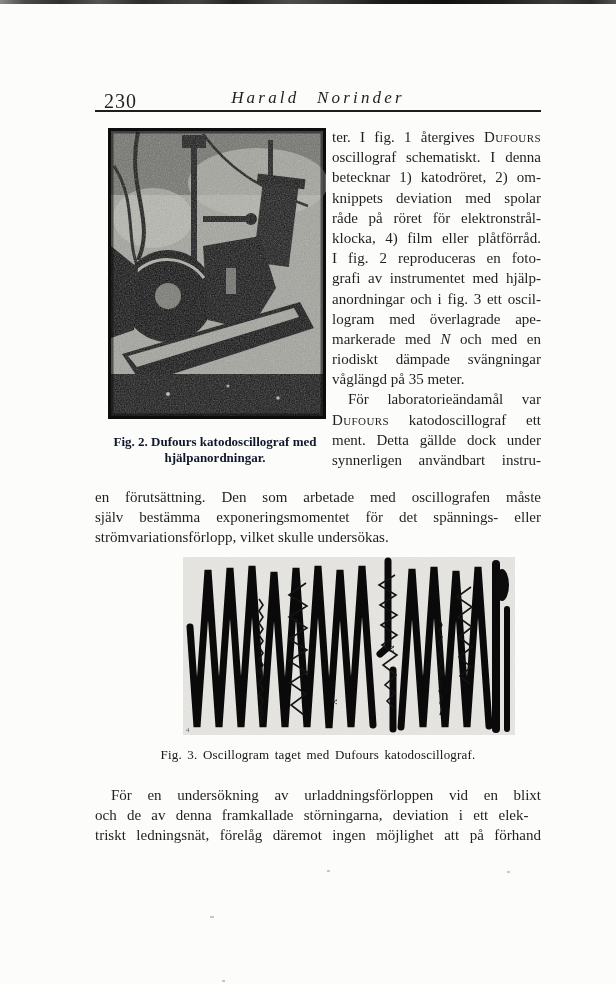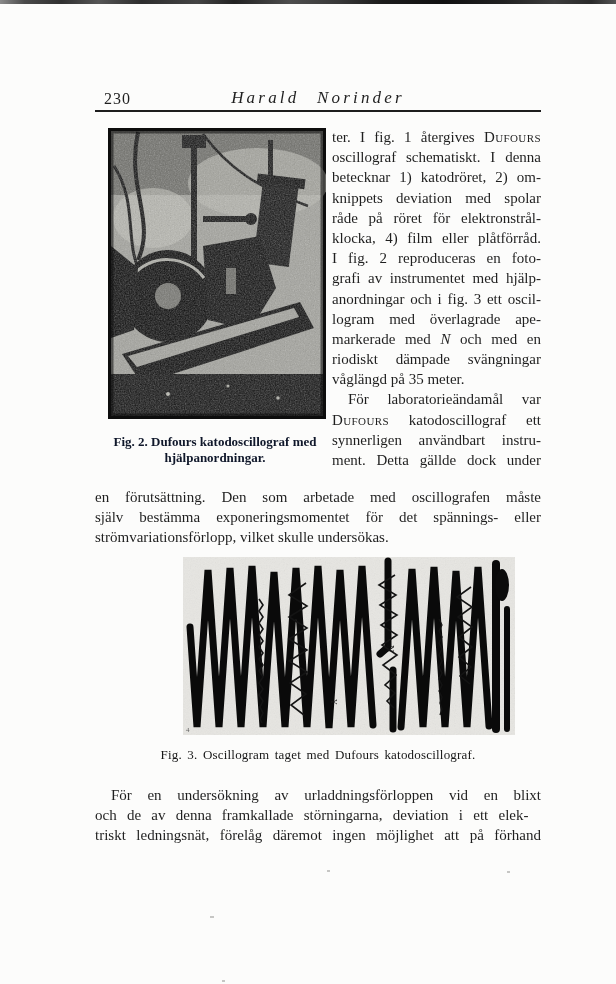--- a/index.html
+++ b/index.html
@@ -10,21 +10,21 @@
     overflow:hidden;
     font-family:"Liberation Serif", serif;
     color:#1f1f1f;
   }
   .scan-strip{
     position:absolute;top:0;left:0;width:616px;height:4px;
     background:linear-gradient(90deg,#8a8a8a 0%,#4a4a4a 4%,#303030 10%,#555 16%,#2d2d2d 23%,#444 32%,#222 38%,#4d4d4d 47%,#383838 55%,#1c1c1c 62%,#111 72%,#222 82%,#3c3c3c 90%,#2a2a2a 96%,#555 100%);
   }
   .pagenum{
     position:absolute;left:104px;top:90px;
-    font-size:16px;letter-spacing:1px;
+    font-size:20px;letter-spacing:1px;
   }
   .running-header{
     position:absolute;left:95px;top:88px;width:446px;
     text-align:center;font-style:italic;font-size:17px;
     letter-spacing:3.2px;word-spacing:10px;
   }
   .header-rule{
     position:absolute;left:95px;top:110px;width:446px;height:2px;
     background:#1d1d1d;
   }
@@ -123,22 +123,22 @@
       <div class="line"><span class="line-inner" style="word-spacing: 5.81px;"><span>klocka, 4) film eller plåtförråd.</span></span></div>
       <div class="line"><span class="line-inner" style="word-spacing: 7.31px;"><span>I fig. 2 reproduceras en foto-</span></span></div>
       <div class="line"><span class="line-inner" style="word-spacing: 3.93px;"><span>grafi av instrumentet med hjälp-</span></span></div>
       <div class="line"><span class="line-inner" style="word-spacing: 1.99px;"><span>anordningar och i fig. 3 ett oscil-</span></span></div>
       <div class="line"><span class="line-inner" style="word-spacing: 10.94px;"><span>logram med överlagrade ape-</span></span></div>
       <div class="line"><span class="line-inner" style="word-spacing: 5.89px;"><span>markerade med </span><span class="it">N</span><span> och med en</span></span></div>
       <div class="line"><span class="line-inner" style="word-spacing: 14.1px;"><span>riodiskt dämpade svängningar</span></span></div>
       <div class="line"><span class="line-inner"><span>våglängd på 35 meter.</span></span></div>
       <div class="line"><span class="line-inner indent" style="word-spacing: 14.87px;"><span>För laboratorieändamål var</span></span></div>
       <div class="line"><span class="line-inner" style="word-spacing: 15.99px;"><span class="sc">Dufours</span><span> katodoscillograf ett</span></span></div>
+      <div class="line"><span class="line-inner" style="word-spacing: 6.95px;"><span>ment. Detta gällde dock under</span></span></div>
       <div class="line"><span class="line-inner" style="word-spacing: 12.86px;"><span>synnerligen användbart instru-</span></span></div>
-      <div class="line"><span class="line-inner" style="word-spacing: 6.95px;"><span>ment. Detta gällde dock under</span></span></div>
     </div>
 
   <div class="full-width body-text">
       <div class="line"><span class="line-inner" style="word-spacing: 12.18px;"><span>en förutsättning. Den som arbetade med oscillografen måste</span></span></div>
       <div class="line"><span class="line-inner" style="word-spacing: 12.27px;"><span>själv bestämma exponeringsmomentet för det spännings- eller</span></span></div>
       <div class="line"><span class="line-inner"><span>strömvariationsförlopp, vilket skulle undersökas.</span></span></div>
     </div>
 
   <svg class="fig3-box" width="332" height="178" viewBox="0 0 332 178">
     <rect width="332" height="178" fill="#e7e6e2"></rect>

